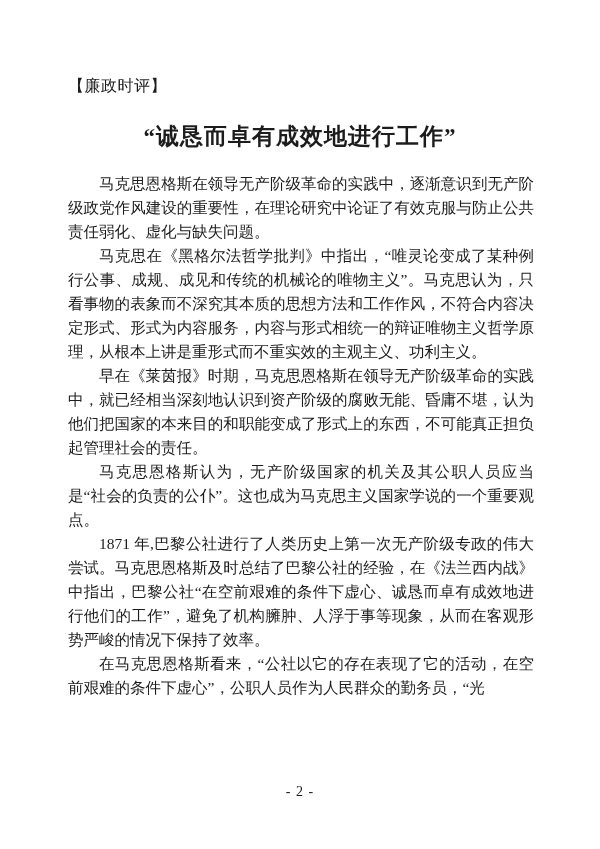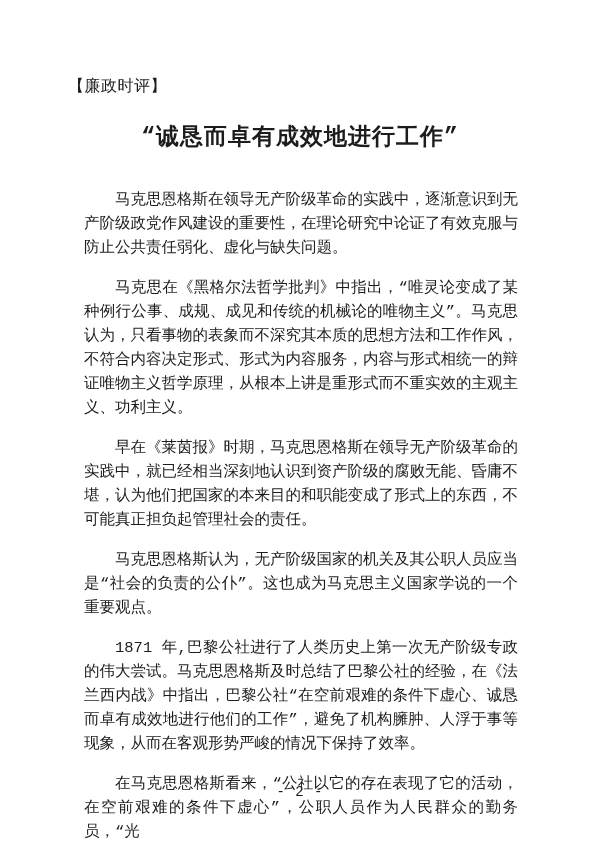--- a/index.html
+++ b/index.html
@@ -6,21 +6,21 @@
     margin: 0;
     padding: 0;
     background: #ffffff;
   }
   .page {
     position: relative;
     width: 600px;
     height: 849px;
     background: #ffffff;
     color: #1c1c1c;
-    font-family: Liberation Mono, monospace;
+    font-family: Liberation Serif, serif;
     overflow: hidden;
   }
   .category {
     position: absolute;
     top: 76px;
     left: 68px;
     font-size: 16px;
     letter-spacing: 0.5px;
     white-space: nowrap;
   }
@@ -35,21 +35,21 @@
     font-weight: bold;
     letter-spacing: 1px;
   }
   .doc-body {
     position: absolute;
     top: 172px;
     left: 68px;
     width: 466px;
   }
   .doc-body p {
-    margin: 16px;
+    margin: 0;
     font-size: 15.5px;
     line-height: 24px;
     text-align: justify;
     text-justify: inter-character;
     text-indent: 2em;
     letter-spacing: 0;
   }
   .page-num {
     position: absolute;
     top: 784px;

